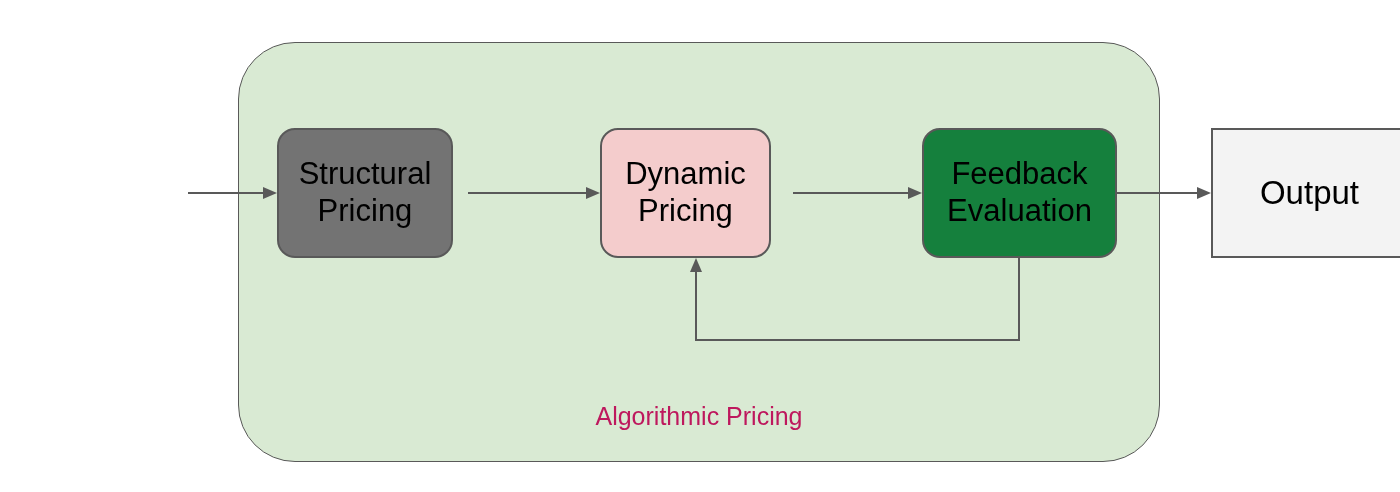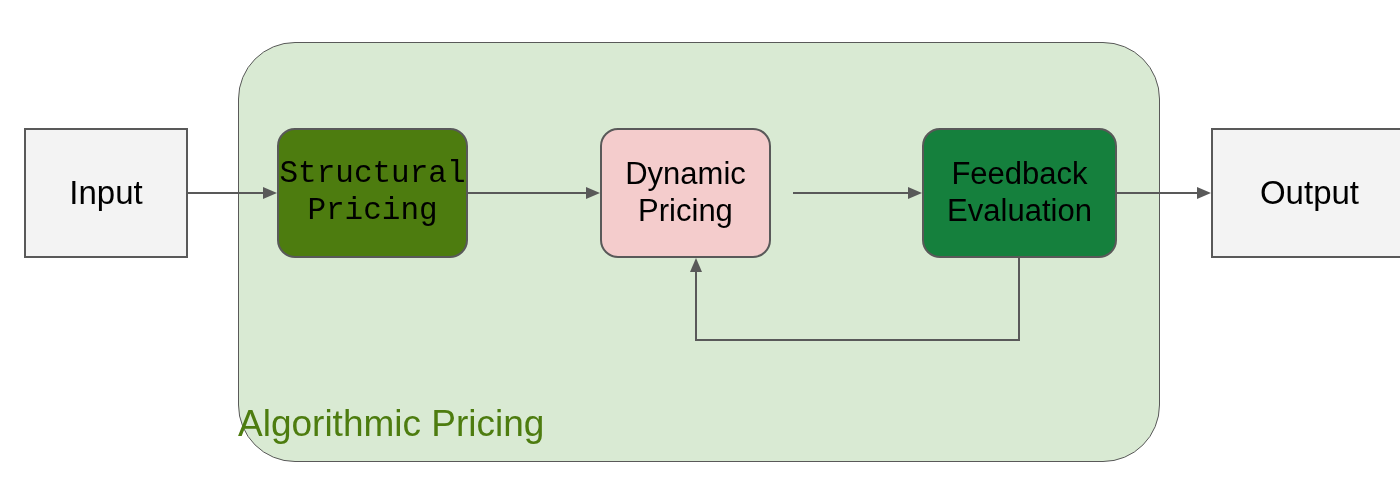--- a/index.html
+++ b/index.html
@@ -25,23 +25,23 @@
     background: #d9ead3;
     border: 1.5px solid #595959;
     border-radius: 57px;
     box-sizing: border-box;
   }
   .group-label {
     position: absolute;
     left: 238px;
     top: 402px;
     width: 922px;
-    text-align: left;
-    font-size: 37px;
-    color: #4d7c0f;
+    text-align: center;
+    font-size: 25px;
+    color: #be185d;
     line-height: 1.18;
   }
   
   .node {
     position: absolute;
     top: 128px;
     height: 130px;
     box-sizing: border-box;
     border: 2px solid #595959;
     display: flex;
@@ -53,21 +53,21 @@
     line-height: 1.18;
     white-space: pre-line;
   }
   .node.io {
     background: #f3f3f3;
     border-radius: 0;
     font-size: 33px;
   }
   .node.rounded { border-radius: 18px; }
   .node-input  { left: 24px;   width: 164px; }
-  .node-structural { left: 277px; width: 191px; background: #4d7c0f; font-family: Liberation Mono, monospace; }
+  .node-structural { left: 277px; width: 176px; background: #737373; }
   .node-dynamic    { left: 600px; width: 171px; background: #f4cccc; }
   .node-feedback   { left: 922px; width: 195px; background: #15803d; }
   .node-output { left: 1211px; width: 197px; }
   
   .hline, .vline {
     position: absolute;
     background: #595959;
   }
   .hline { height: 2px; }
   .vline { width: 2px; }
@@ -88,21 +88,20 @@
   }
 </style>
 </head>
 <body>
 
 <div class="canvas">
 
   <div class="group-container"></div>
   <div class="group-label">Algorithmic Pricing</div>
 
-  <div class="node io node-input">Input</div>
 
   <div class="node rounded node-structural">Structural
 Pricing</div>
 
   <div class="node rounded node-dynamic">Dynamic
 Pricing</div>
 
   <div class="node rounded node-feedback">Feedback
 Evaluation</div>
 

